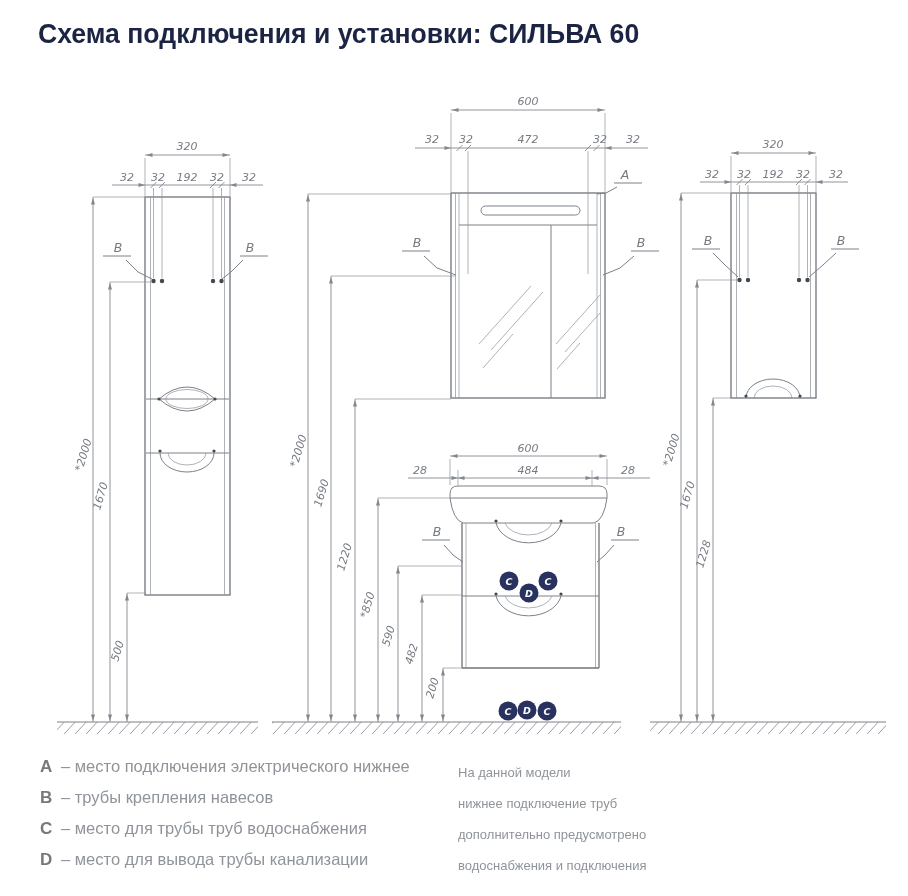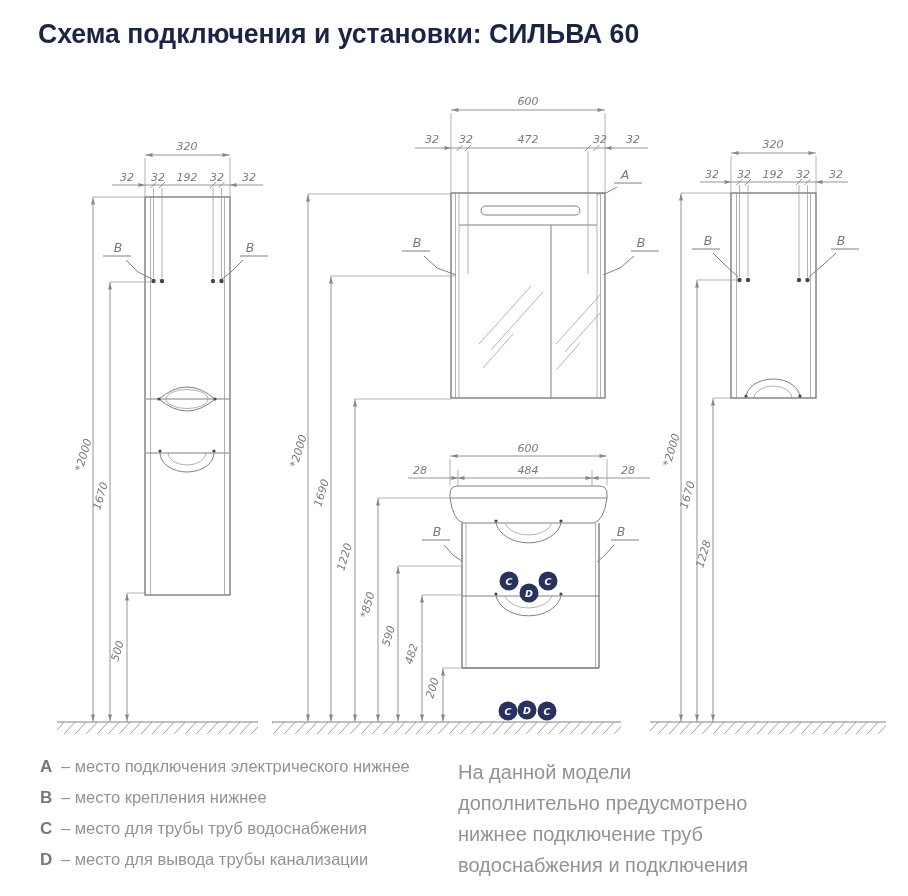--- a/index.html
+++ b/index.html
@@ -13,21 +13,21 @@
   .tn{stroke:#8d9298;stroke-width:.7;fill:none;}
   .dim{stroke:#83888f;stroke-width:.9;fill:none;}
   text.d{fill:#767b82;font-family:"DejaVu Sans",sans-serif;font-style:italic;font-size:11px;text-anchor:middle;}
   text.lbl{fill:#767b82;font-family:"DejaVu Sans",sans-serif;font-style:italic;font-size:12.5px;text-anchor:middle;}
   text.bt{fill:#ffffff;font-family:"DejaVu Sans",sans-serif;font-style:italic;font-weight:bold;font-size:9.5px;text-anchor:middle;}
   .dot{fill:#43484e;}
   .bdg{fill:#29325e;}
   .legend{position:absolute;left:40px;top:757px;width:410px;}
   .legend-row{display:flex;align-items:baseline;height:31px;font-size:16.5px;color:#8f949a;}
   .legend-key{font-weight:700;color:#74797f;width:21px;flex:none;font-size:17px;}
-  .note{position:absolute;left:458px;top:757px;width:320px;font-size:20px;
+  .note{position:absolute;left:458px;top:757px;width:320px;font-size:13px;
         color:#8f949a;line-height:31px;}
 </style>
 </head>
 <body>
 
 <div class="stage">
 
 <svg width="908" height="896" viewBox="0 0 908 896">
   <defs>
     <path id="arr" d="M0,0 L6.5,2 L6.5,-2 Z" fill="#83888f"></path>
@@ -334,32 +334,32 @@
 
 <div class="title">Схема подключения и установки: СИЛЬВА 60</div>
 
 <div class="legend">
   <div class="legend-row">
     <span class="legend-key">A</span>
     <span>–  место подключения электрического нижнее</span>
   </div>
   <div class="legend-row">
     <span class="legend-key">B</span>
-    <span>–  место крепления нижнее</span>
+    <span>–  трубы крепления навесов</span>
   </div>
   <div class="legend-row">
     <span class="legend-key">C</span>
     <span>–  место для трубы труб водоснабжения</span>
   </div>
   <div class="legend-row">
     <span class="legend-key">D</span>
     <span>–  место для вывода трубы канализации</span>
   </div>
 </div>
 
 <div class="note">
   <div>На данной модели</div>
+  <div>нижнее подключение труб</div>
   <div>дополнительно предусмотрено</div>
-  <div>нижнее подключение труб</div>
   <div>водоснабжения и подключения</div>
 </div>
 
 </div>
 
 </body></html>

